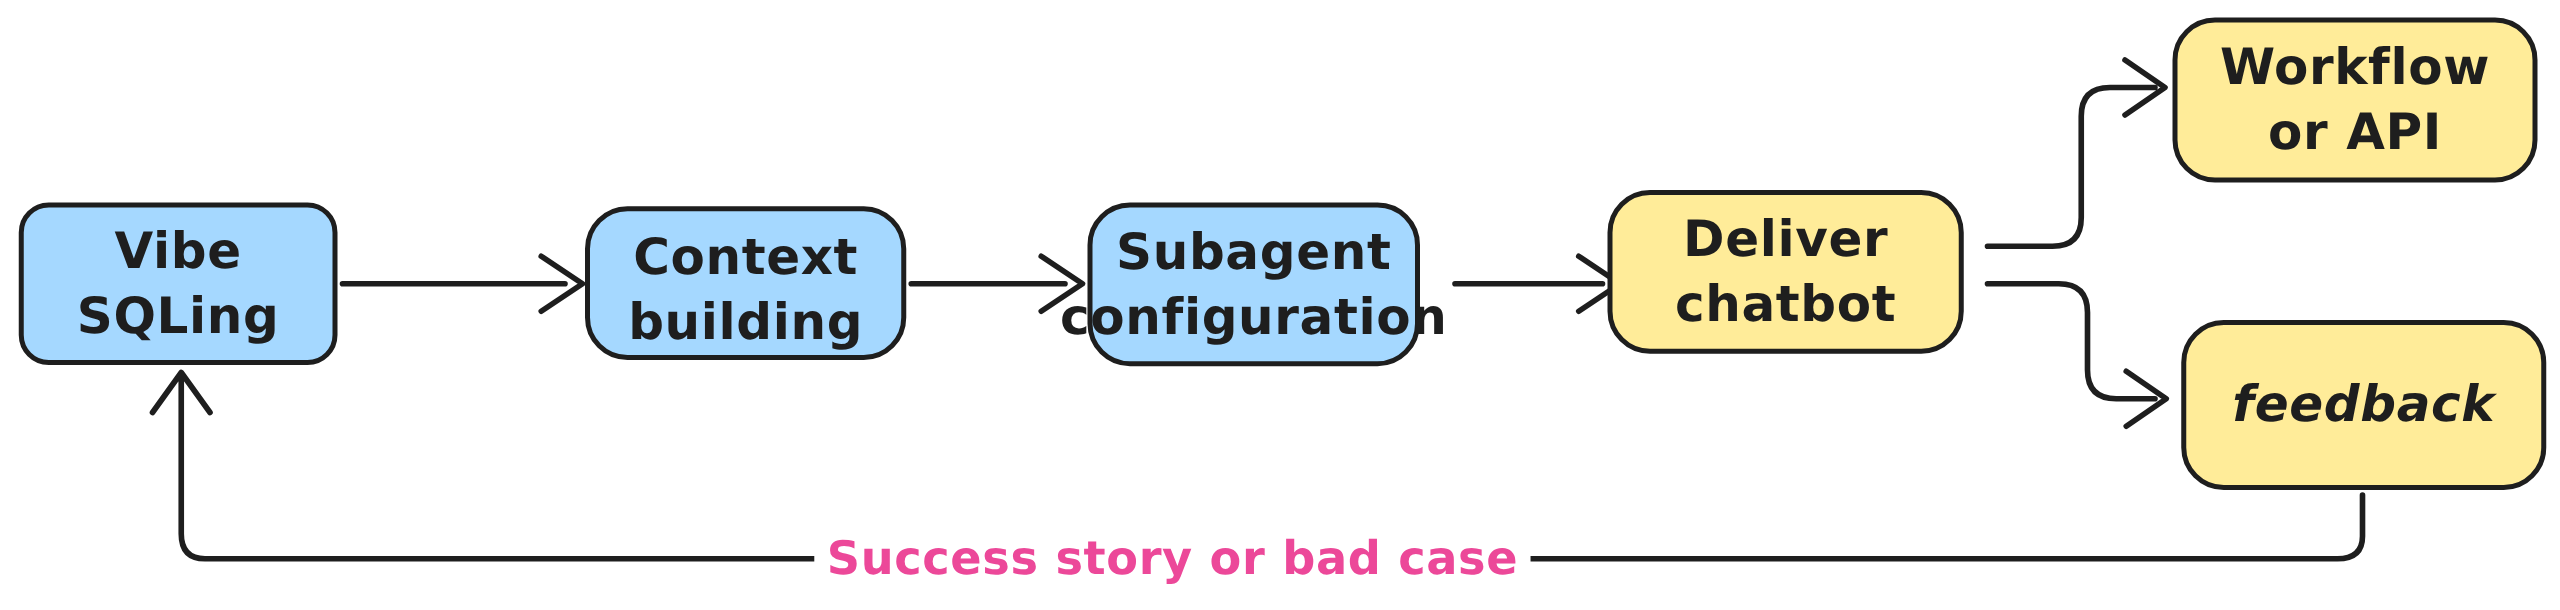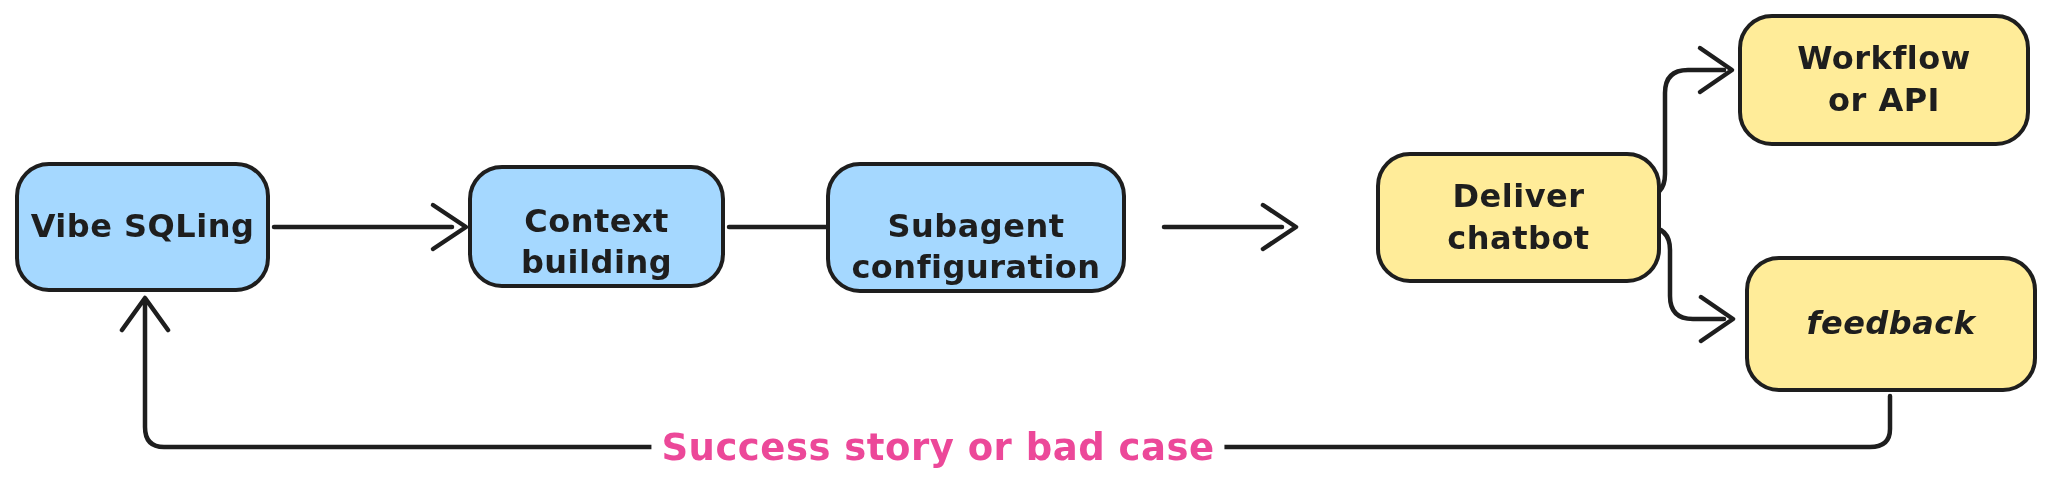--- a/index.html
+++ b/index.html
@@ -11,29 +11,29 @@
     overflow:hidden;
   }
   .edges{position:absolute;left:0;top:0;width:2048px;height:488px;z-index:1;}
   .edges path{fill:none;stroke:#1e1e1e;stroke-width:4.5;stroke-linecap:round;stroke-linejoin:round;}
   .node{
     position:absolute;z-index:2;
     box-sizing:border-box;
     border:4.5px solid #1e1e1e;
     border-radius:34px;
     display:flex;flex-direction:column;align-items:center;justify-content:center;
-    color:#1e1e1e;font-size:32px;font-weight:600;line-height:1.3;
+    color:#1e1e1e;font-size:40px;font-weight:600;line-height:1.3;
     text-align:center;letter-spacing:.5px;
   }
   .node-blue{background:#a5d8ff;}
   .node-yellow{background:#ffec99;}
-  #n-vibe     {left:15px;  top:162px; width:255px; height:130px;}
+  #n-vibe     {left:15px;  top:162px; width:255px; height:130px;border-radius:24px;}
   #n-context  {left:468px; top:165px; width:257px; height:123px;justify-content:flex-end;}
-  #n-subagent {left:826px; top:162px; width:300px; height:131px;justify-content:flex-end;}
-  #n-deliver  {left:1376px;top:152px; width:285px; height:131px;}
+  #n-subagent {left:870px; top:162px; width:266px; height:131px;}
+  #n-deliver  {left:1286px;top:152px; width:285px; height:131px;}
   #n-workflow {left:1738px;top:14px;  width:292px; height:132px;}
   #n-feedback {left:1745px;top:256px; width:292px; height:136px;font-style:italic;}
   .loop-label{
     position:absolute;z-index:3;
     left:938px;top:447px;
     transform:translate(-50%,-50%);
     background:#ffffff;
     padding:2px 10px;
     color:#ec4899;font-size:37px;font-weight:600;letter-spacing:.5px;
     white-space:nowrap;

